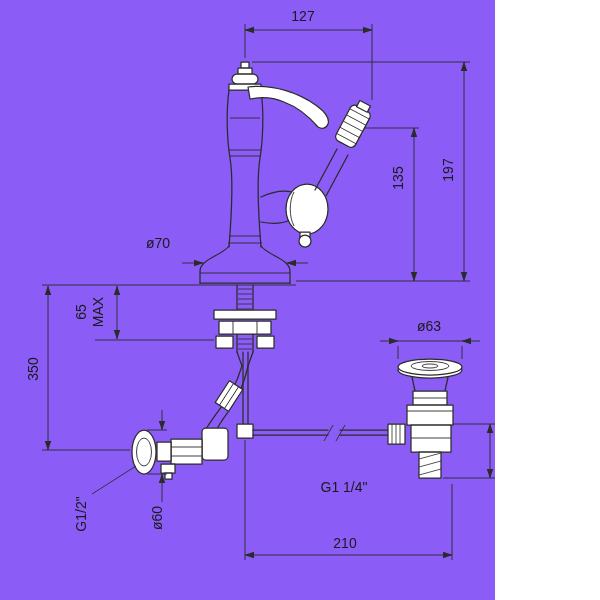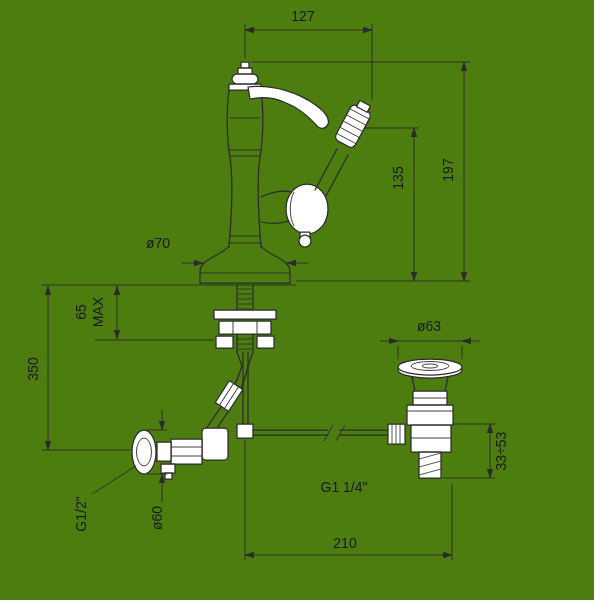--- a/index.html
+++ b/index.html
@@ -1,16 +1,16 @@
 <!DOCTYPE html>
 <html><head>
 <meta charset="utf-8">
 <style>
   html,body{margin:0;padding:0;background:#fff;}
-  .page{width:594px;height:600px;background:#4d7c0f;position:relative;overflow:hidden;
+  .page{width:495px;height:600px;background:#8b5cf6;position:relative;overflow:hidden;
         font-family:"Liberation Sans", sans-serif;}
   svg{display:block;}
   .obj{stroke:#2b2b2b;stroke-width:1.25;fill:none;stroke-linecap:round;stroke-linejoin:round;}
   .objf{stroke:#2b2b2b;stroke-width:1.25;fill:#ffffff;stroke-linejoin:round;}
   .thin{stroke:#2b2b2b;stroke-width:0.9;fill:none;}
   .dim{stroke:#2b2b2b;stroke-width:0.9;fill:none;}
   .hatch{stroke:#2b2b2b;stroke-width:0.8;fill:none;}
   text{font-family:"Liberation Sans", sans-serif;font-size:14px;fill:#1a1a1a;}
 </style>
 </head>

